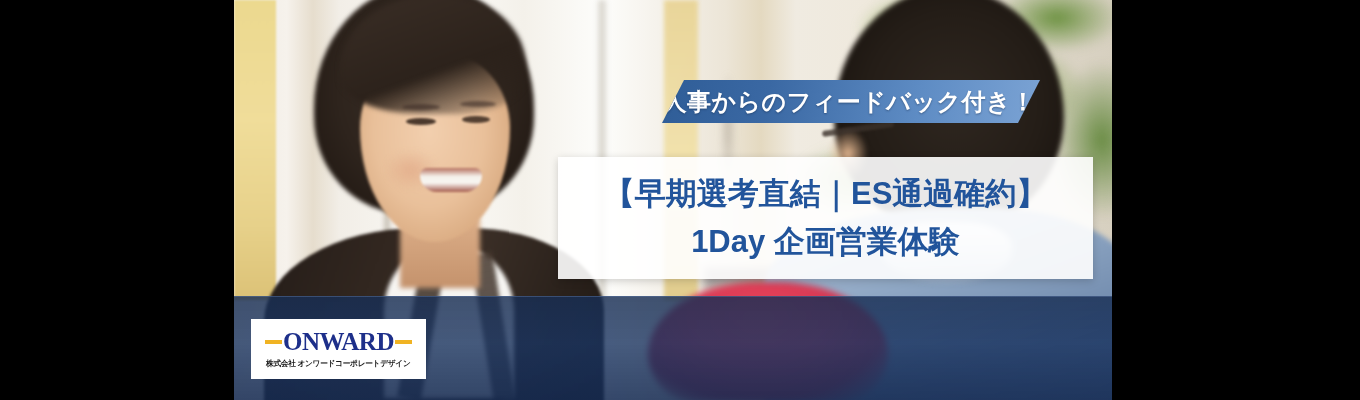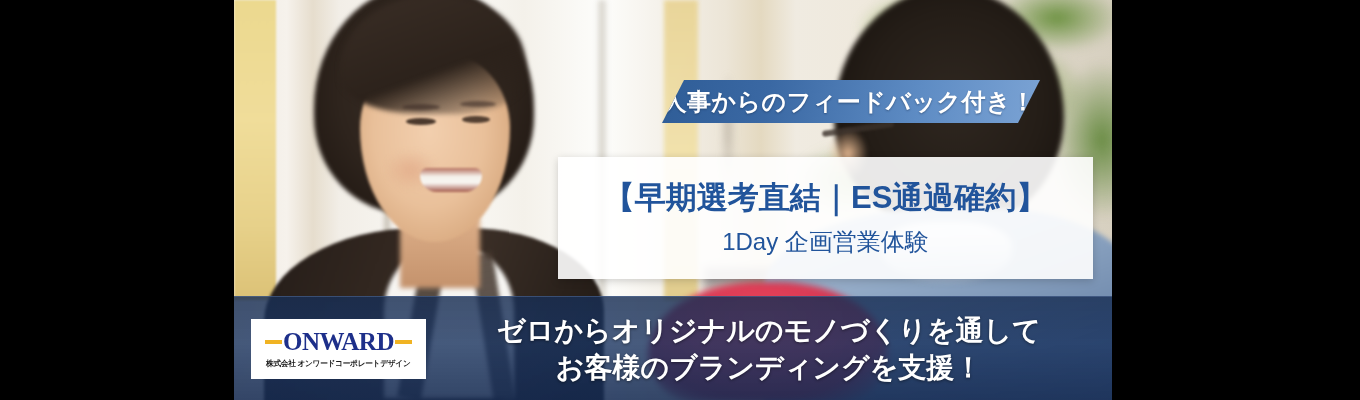--- a/index.html
+++ b/index.html
@@ -294,22 +294,22 @@
   #title-card .title-line-1 {
     color: #21549b;
     font-size: 31px;
     font-weight: bold;
     letter-spacing: 0px;
     white-space: nowrap;
     line-height: 1.15;
   }
   #title-card .title-line-2 {
     color: #21549b;
-    font-size: 24px;
-    font-weight: normal;
+    font-size: 31px;
+    font-weight: bold;
     letter-spacing: 0px;
     white-space: nowrap;
     line-height: 1.15;
   }
 
   
   #bottom-banner {
     position: absolute;
     left: 0;
     bottom: 0;
@@ -455,24 +455,20 @@
 
       <div id="onward-logo">
         <div class="logo-wordmark-row">
           <span class="logo-bar"></span>
           <span class="logo-word">ONWARD</span>
           <span class="logo-bar"></span>
         </div>
         <div class="logo-sub">株式会社 オンワードコーポレートデザイン</div>
       </div>
 
-      <div id="banner-tagline">
-        <div class="tag-line">ゼロからオリジナルのモノづくりを通して</div>
-        <div class="tag-line">お客様のブランディングを支援！</div>
-      </div>
 
     </div>
   </div>
 
   <div class="letterbox" id="letterbox-left"></div>
   <div class="letterbox" id="letterbox-right"></div>
 
 </div>
 
 </body></html>

